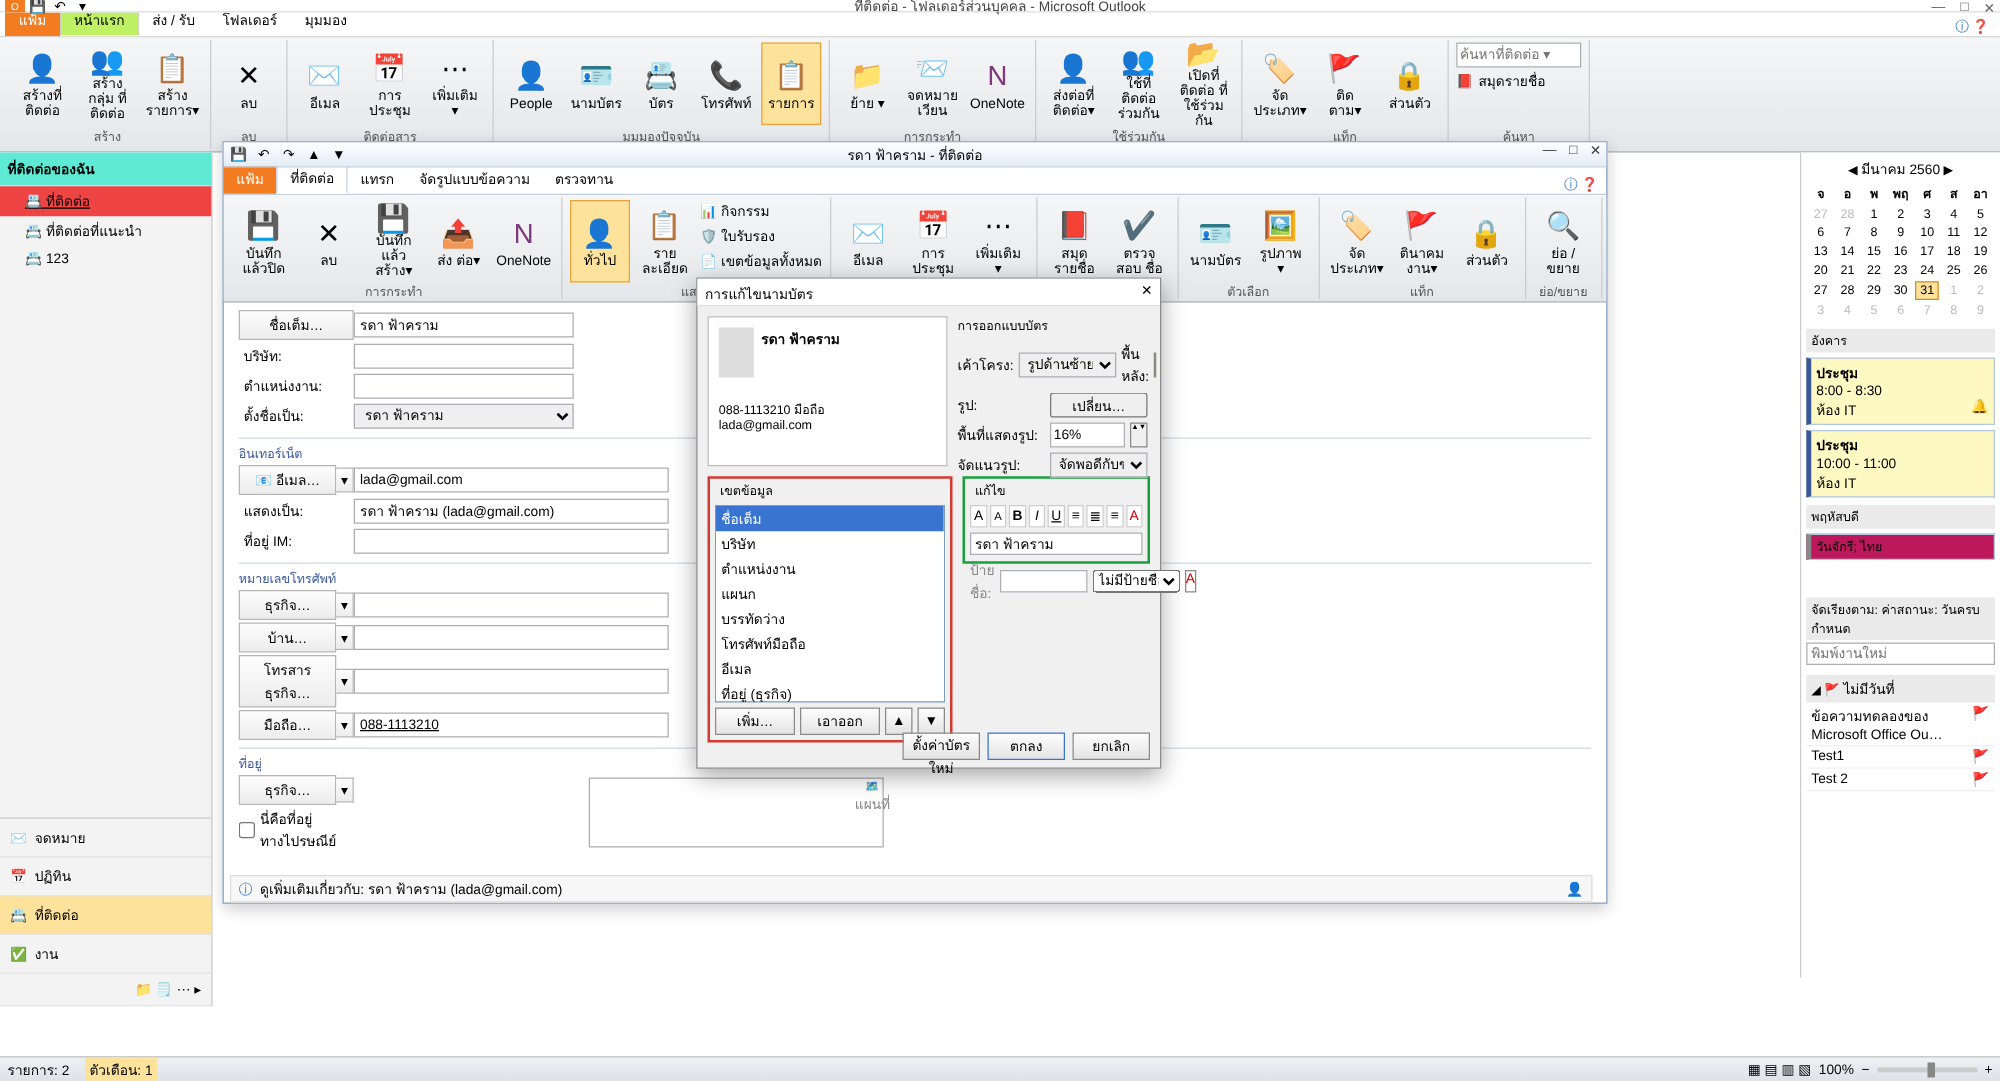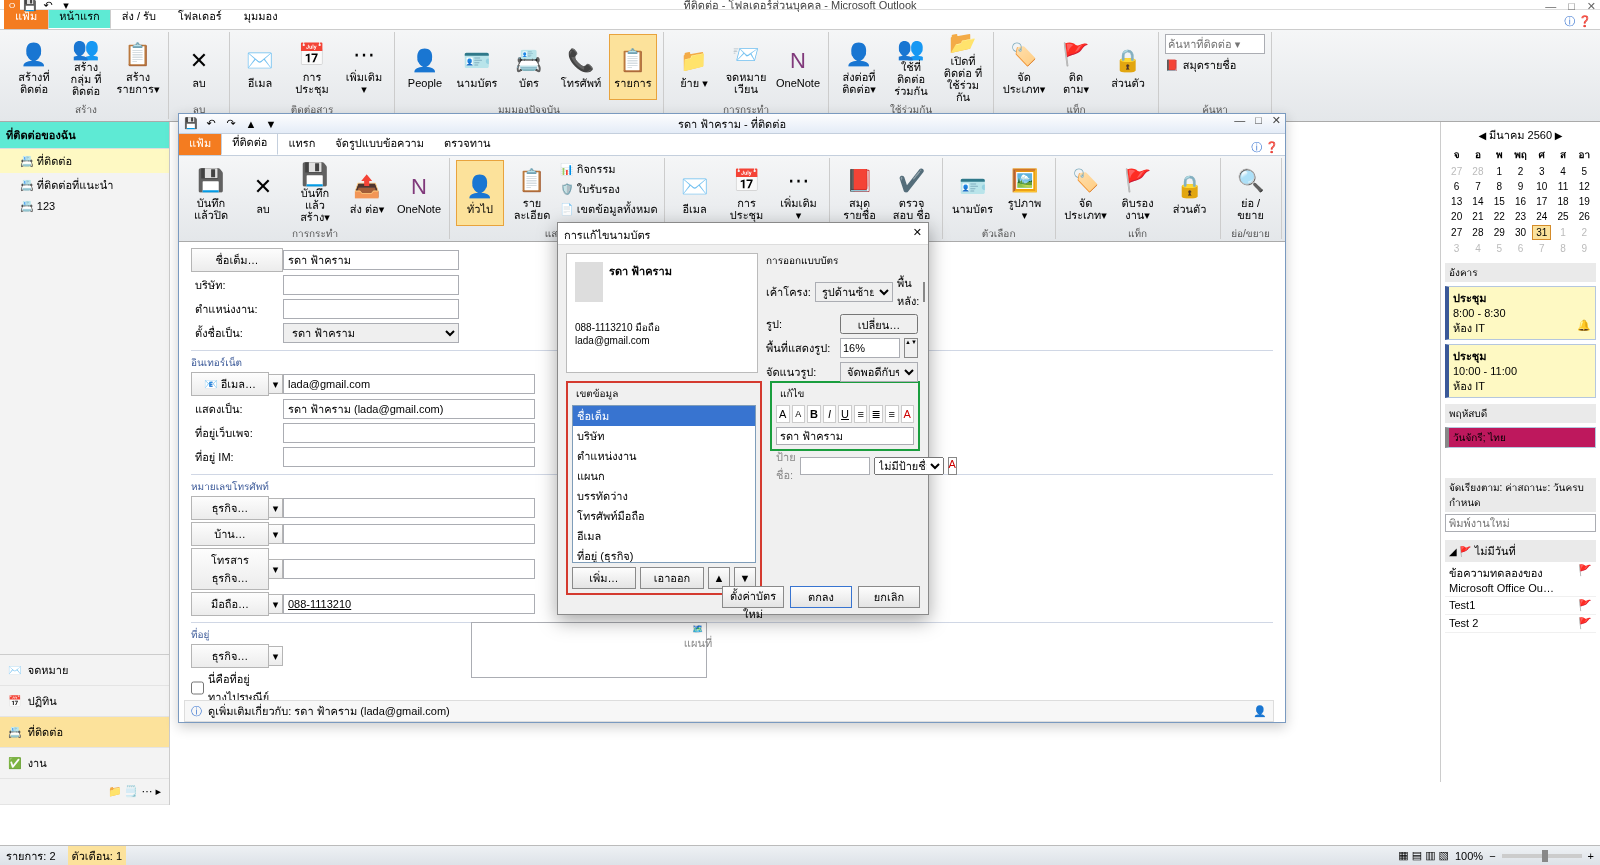--- a/index.html
+++ b/index.html
@@ -4,33 +4,33 @@
 <style>
 * { box-sizing: border-box; margin: 0; padding: 0; font-family: "Segoe UI", Tahoma, sans-serif; font-size: 11px; }
 body { background: #fff; width: 1600px; height: 865px; overflow: hidden; position: relative; }
 .titlebar { height: 10px; background: #fff; border-bottom: 1px solid #ddd; display: flex; align-items: center; justify-content: center; position: relative; }
 .titlebar .qat { position: absolute; left: 4px; top: 0; display: flex; gap: 2px; }
 .qat span { width: 16px; height: 10px; display: inline-flex; align-items: center; justify-content: center; }
 .winbtns { position: absolute; right: 4px; top: 0; display: flex; gap: 12px; color: #666; }
 .tabs { height: 20px; background: #fff; border-bottom: 1px solid #ccc; display: flex; align-items: flex-end; padding-left: 4px; }
 .tab { padding: 3px 10px; border: 1px solid transparent; cursor: pointer; }
 .tab.file { background: #f47c20; color: #fff; border-radius: 2px 2px 0 0; }
-.tab.active { background: #5eead4; border: 1px solid #ccc; border-bottom-color: #fff; }
+.tab.active { background: #bef264; border: 1px solid #ccc; border-bottom-color: #fff; }
 .ribbon { height: 92px; background: linear-gradient(#f5f6f7,#e4e7ea); border-bottom: 1px solid #aaa; display: flex; padding: 2px 4px; }
 .rgroup { border-right: 1px solid #ccc; padding: 2px 6px; display: flex; flex-direction: column; align-items: center; justify-content: space-between; }
 .rgroup .icons { display: flex; gap: 4px; }
 .rbtn { display: flex; flex-direction: column; align-items: center; justify-content: center; width: 48px; height: 66px; border: 1px solid transparent; padding: 2px; text-align: center; line-height: 1.1; cursor: pointer; }
 .rbtn.sel { background: #fce29b; border-color: #e8a33d; }
 .rbtn .ic { width: 32px; height: 32px; display: flex; align-items: center; justify-content: center; font-size: 22px; }
 .rgrouplabel { font-size: 10px; color: #555; text-align: center; }
 .body { display: flex; height: 683px; }
 .navpane { width: 170px; border-right: 1px solid #ccc; display: flex; flex-direction: column; background: #f3f3f3; }
 .navhdr { padding: 4px 6px; font-weight: bold; background: #5eead4; border-bottom: 1px solid #ddd; }
 .navitem { padding: 3px 6px 3px 20px; cursor: pointer; }
-.navitem.sel { background: #fef9c3; }
+.navitem.sel { background: #ef4444; text-decoration: underline; }
 .navbot { margin-top: auto; border-top: 1px solid #ccc; }
 .navbtn { padding: 6px 8px; border-bottom: 1px solid #e4e4e4; cursor: pointer; display: flex; align-items: center; gap: 6px; }
 .navbtn.sel { background: #fce29b; }
 .contactwin { position: absolute; left: 178px; top: 113px; width: 1108px; height: 610px; background: #fff; border: 1px solid #7a9ac0; box-shadow: 0 4px 12px rgba(0,0,0,.2); }
 .contactwin .ctitle { height: 20px; background: linear-gradient(#fdfdfe,#e4ecf7); border-bottom: 1px solid #c4cfdd; display: flex; align-items: center; justify-content: center; position: relative; }
 .contactwin .ctitle .qat { position: absolute; left: 4px; display: flex; gap: 4px; }
 .contactwin .ctitle .winbtns { position: absolute; right: 4px; display: flex; gap: 10px; color: #444; }
 .ctabs { height: 22px; display: flex; align-items: flex-end; border-bottom: 1px solid #c4cfdd; }
 .ctab { padding: 3px 10px; cursor: pointer; }
 .ctab.file { background: #f47c20; color: #fff; }
@@ -399,21 +399,21 @@
       </div>
     <div class="rgroup">
         <div class="icons">
       <div class="rbtn">
             <span class="ic">🏷️</span>
             <span>จัด
 ประเภท▾</span>
           </div>
       <div class="rbtn">
             <span class="ic">🚩</span>
-            <span>ติบรอง
+            <span>ตินาคม
 งาน▾</span>
           </div>
       <div class="rbtn">
             <span class="ic">🔒</span>
             <span>ส่วนตัว</span>
           </div>
     </div>
         <div class="rgrouplabel">แท็ก</div>
       </div>
     <div class="rgroup">
@@ -449,24 +449,20 @@
     <div class="fsection">
         <div class="fhdr">อินเทอร์เน็ต</div>
       <div class="frow">
           <button class="flabelbtn" style="width:78px;">📧 <span>อีเมล…</span></button>
           <span class="ddarrow">▾</span>
           <input class="finput" style="width: 252px;" value="lada@gmail.com">
         </div>
       <div class="frow">
           <div class="flabel">แสดงเป็น:</div>
           <input class="finput" style="width: 252px;" value="รดา ฟ้าคราม (lada@gmail.com)">
-        </div>
-      <div class="frow">
-          <div class="flabel">ที่อยู่เว็บเพจ:</div>
-          <input class="finput" style="width: 252px;">
         </div>
       <div class="frow">
           <div class="flabel">ที่อยู่ IM:</div>
           <input class="finput" style="width: 252px;">
         </div>
     </div>
 
     <div class="fsection">
         <div class="fhdr">หมายเลขโทรศัพท์</div>
       <div class="frow">

